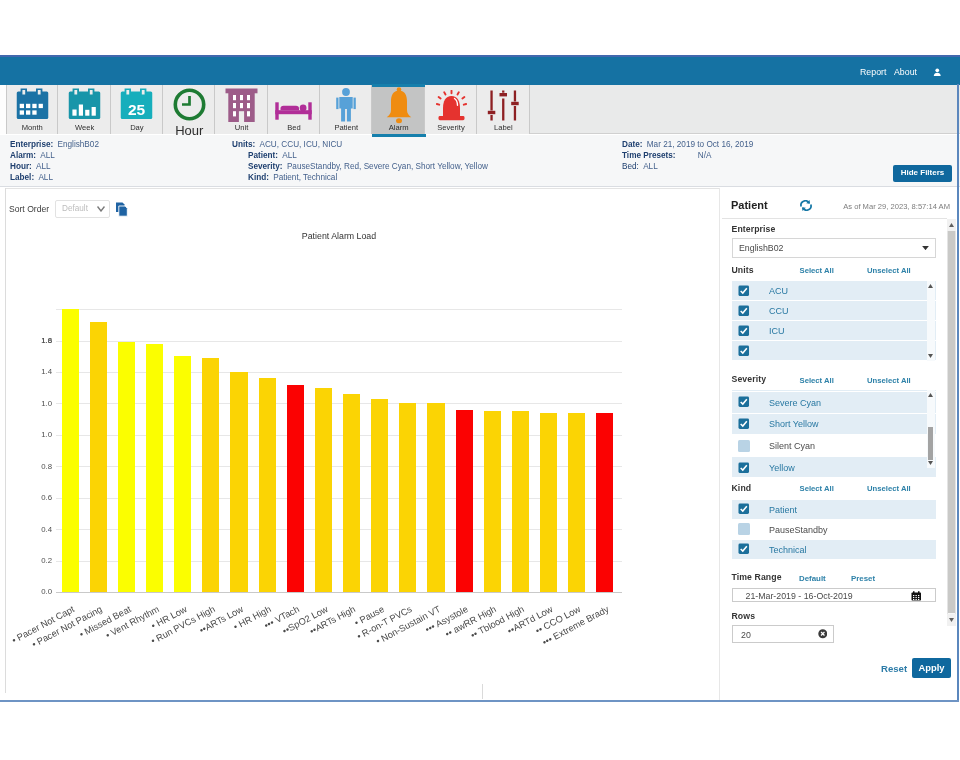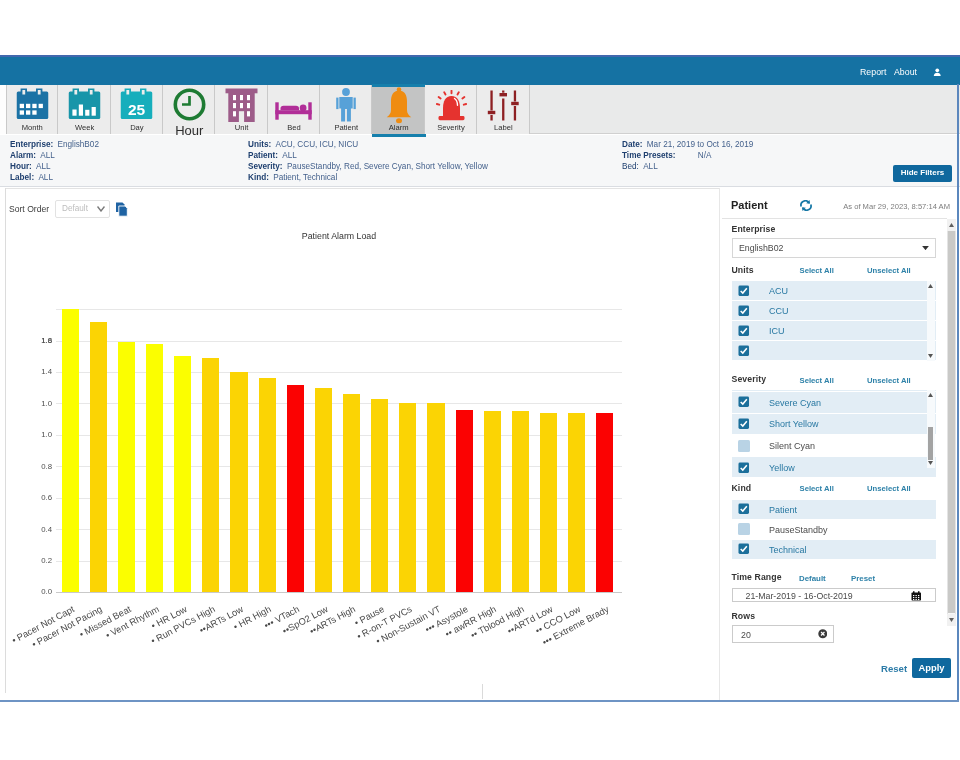--- a/index.html
+++ b/index.html
@@ -139,21 +139,21 @@
 <rect x="26.8" y="1.5" width="2.3" height="11"></rect>
 <rect x="26.8" y="17" width="2.3" height="14.5"></rect>
 <rect x="24.2" y="12.8" width="7.5" height="3.4"></rect>
 </g>
     </svg></div>
 <div class="a" style="left:477.2px;top:122.5px;width:52.4px;text-align:center;font-size:7.6px;color:#2e2e2e;">Label</div>
 <div class="a" style="left:10px;top:139.5px;font-size:8.2px;white-space:nowrap;"><span style="font-weight:bold;color:#1e3f6f;">Enterprise:</span> <span style="color:#44618c;margin-left:2px;">EnglishB02</span></div>
 <div class="a" style="left:10px;top:150.75px;font-size:8.2px;white-space:nowrap;"><span style="font-weight:bold;color:#1e3f6f;">Alarm:</span> <span style="color:#44618c;margin-left:2px;">ALL</span></div>
 <div class="a" style="left:10px;top:162.0px;font-size:8.2px;white-space:nowrap;"><span style="font-weight:bold;color:#1e3f6f;">Hour:</span> <span style="color:#44618c;margin-left:2px;">ALL</span></div>
 <div class="a" style="left:10px;top:173.25px;font-size:8.2px;white-space:nowrap;"><span style="font-weight:bold;color:#1e3f6f;">Label:</span> <span style="color:#44618c;margin-left:2px;">ALL</span></div>
-<div class="a" style="left:248px;top:139.5px;font-size:8.2px;white-space:nowrap;"><span style="font-weight:bold;color:#1e3f6f;">Units:</span> <span style="color:#44618c;margin-left:2px;">ACU, CCU, ICU, NICU</span></div>
+<div class="a" style="left:232px;top:139.5px;font-size:8.2px;white-space:nowrap;"><span style="font-weight:bold;color:#1e3f6f;">Units:</span> <span style="color:#44618c;margin-left:2px;">ACU, CCU, ICU, NICU</span></div>
 <div class="a" style="left:248px;top:150.75px;font-size:8.2px;white-space:nowrap;"><span style="font-weight:bold;color:#1e3f6f;">Patient:</span> <span style="color:#44618c;margin-left:2px;">ALL</span></div>
 <div class="a" style="left:248px;top:162.0px;font-size:8.2px;white-space:nowrap;"><span style="font-weight:bold;color:#1e3f6f;">Severity:</span> <span style="color:#44618c;margin-left:2px;">PauseStandby, Red, Severe Cyan, Short Yellow, Yellow</span></div>
 <div class="a" style="left:248px;top:173.25px;font-size:8.2px;white-space:nowrap;"><span style="font-weight:bold;color:#1e3f6f;">Kind:</span> <span style="color:#44618c;margin-left:2px;">Patient, Technical</span></div>
 <div class="a" style="left:622px;top:139.5px;font-size:8.2px;white-space:nowrap;"><span style="font-weight:bold;color:#1e3f6f;">Date:</span> <span style="color:#44618c;margin-left:2px;">Mar 21, 2019 to Oct 16, 2019</span></div>
 <div class="a" style="left:622px;top:150.75px;font-size:8.2px;white-space:nowrap;"><span style="font-weight:bold;color:#1e3f6f;">Time Presets:</span> <span style="color:#44618c;margin-left:20px;text-align:center;">N/A</span></div>
 <div class="a" style="left:622px;top:162.0px;font-size:8.2px;white-space:nowrap;"><span style="font-weight:normal;color:#1e3f6f;">Bed:</span> <span style="color:#44618c;margin-left:2px;">ALL</span></div>
 <div class="a" style="left:893px;top:165px;width:59px;height:16.5px;background:#0f689e;border-radius:2px;color:#fff;font-size:8px;font-weight:bold;text-align:center;line-height:16.5px;">Hide Filters</div>
 <div class="a" style="left:5px;top:188px;width:715px;height:1px;background:#e3e3e3;"></div>
 <div class="a" style="left:5px;top:188px;width:1px;height:505px;background:#dcdcdc;"></div>
 <div class="a" style="left:719px;top:188px;width:1px;height:512px;background:#e7e7e7;"></div>

